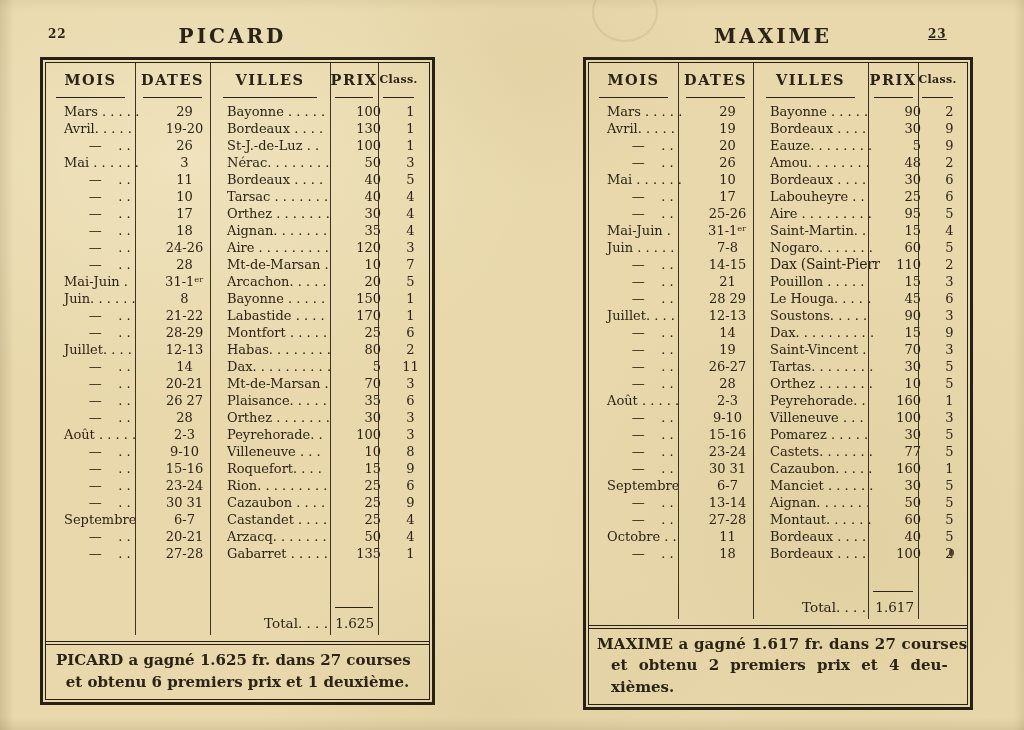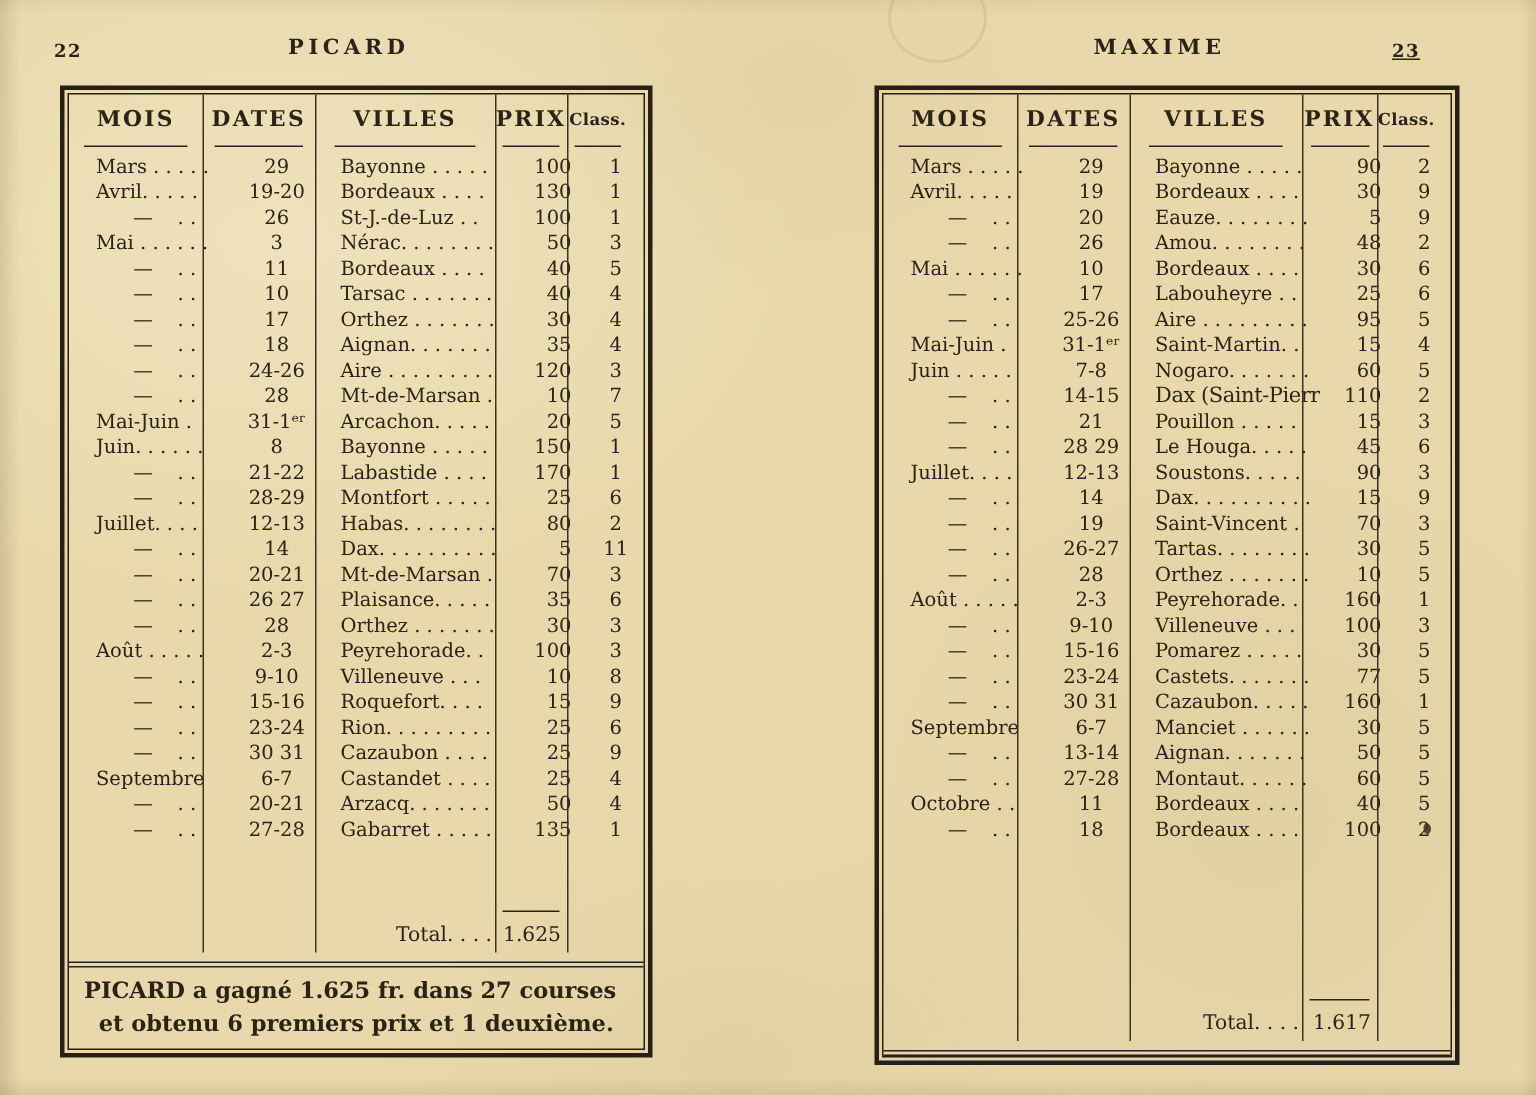--- a/index.html
+++ b/index.html
@@ -19,23 +19,23 @@
       linear-gradient(90deg, rgba(100,80,45,0.18), rgba(100,80,45,0) 14px),
       linear-gradient(270deg, rgba(100,80,45,0.12), rgba(100,80,45,0) 10px),
       linear-gradient(0deg, rgba(100,80,45,0.12), rgba(100,80,45,0) 12px),
       linear-gradient(180deg, rgba(100,80,45,0.07), rgba(100,80,45,0) 10px);
   }
   .stamp-ring{
     position:absolute;left:592px;top:-18px;width:62px;height:56px;border-radius:50%;
     border:2px solid rgba(124,98,50,0.12);pointer-events:none;
   }
   .page-number{position:absolute;top:27px;font-size:12px;font-weight:bold;letter-spacing:1px;}
-  #pn-left{left:36px;}
+  #pn-left{left:48px;}
   #pn-right{left:928px;text-decoration:underline;}
-  .page-title{position:absolute;top:24px;text-align:center;font-size:14px;font-weight:bold;letter-spacing:3px;}
+  .page-title{position:absolute;top:24px;text-align:center;font-size:20px;font-weight:bold;letter-spacing:3px;}
   #title-left{left:40px;width:385px;}
   #title-right{left:583px;width:380px;}
 
   .tframe{
     position:absolute;top:57px;
     border:3px solid #262015;padding:2px;
     background:transparent;
   }
   #table-left{left:40px;width:385px;height:638px;}
   #table-right{left:583px;width:380px;height:643px;}
@@ -606,14 +606,19 @@
       <div class="spacer"></div>
       <div class="sum-row">
           <div class="sum-line"></div>
         </div>
       <div class="total-row">
         <div class="total-label">Total. . . .</div>
         <div class="total-value">1.617</div>
       </div>
     </div>
     <div class="double-rule"></div>
+    <div class="footer-note">
+        <div class="footer-line">MAXIME a gagné 1.617 fr. dans 27 courses</div>
+        <div class="footer-line">et obtenu 2 premiers prix et 4 deu-</div>
+        <div class="footer-line">xièmes.</div>
+      </div>
   </div>
 </div>
 
 </body></html>

